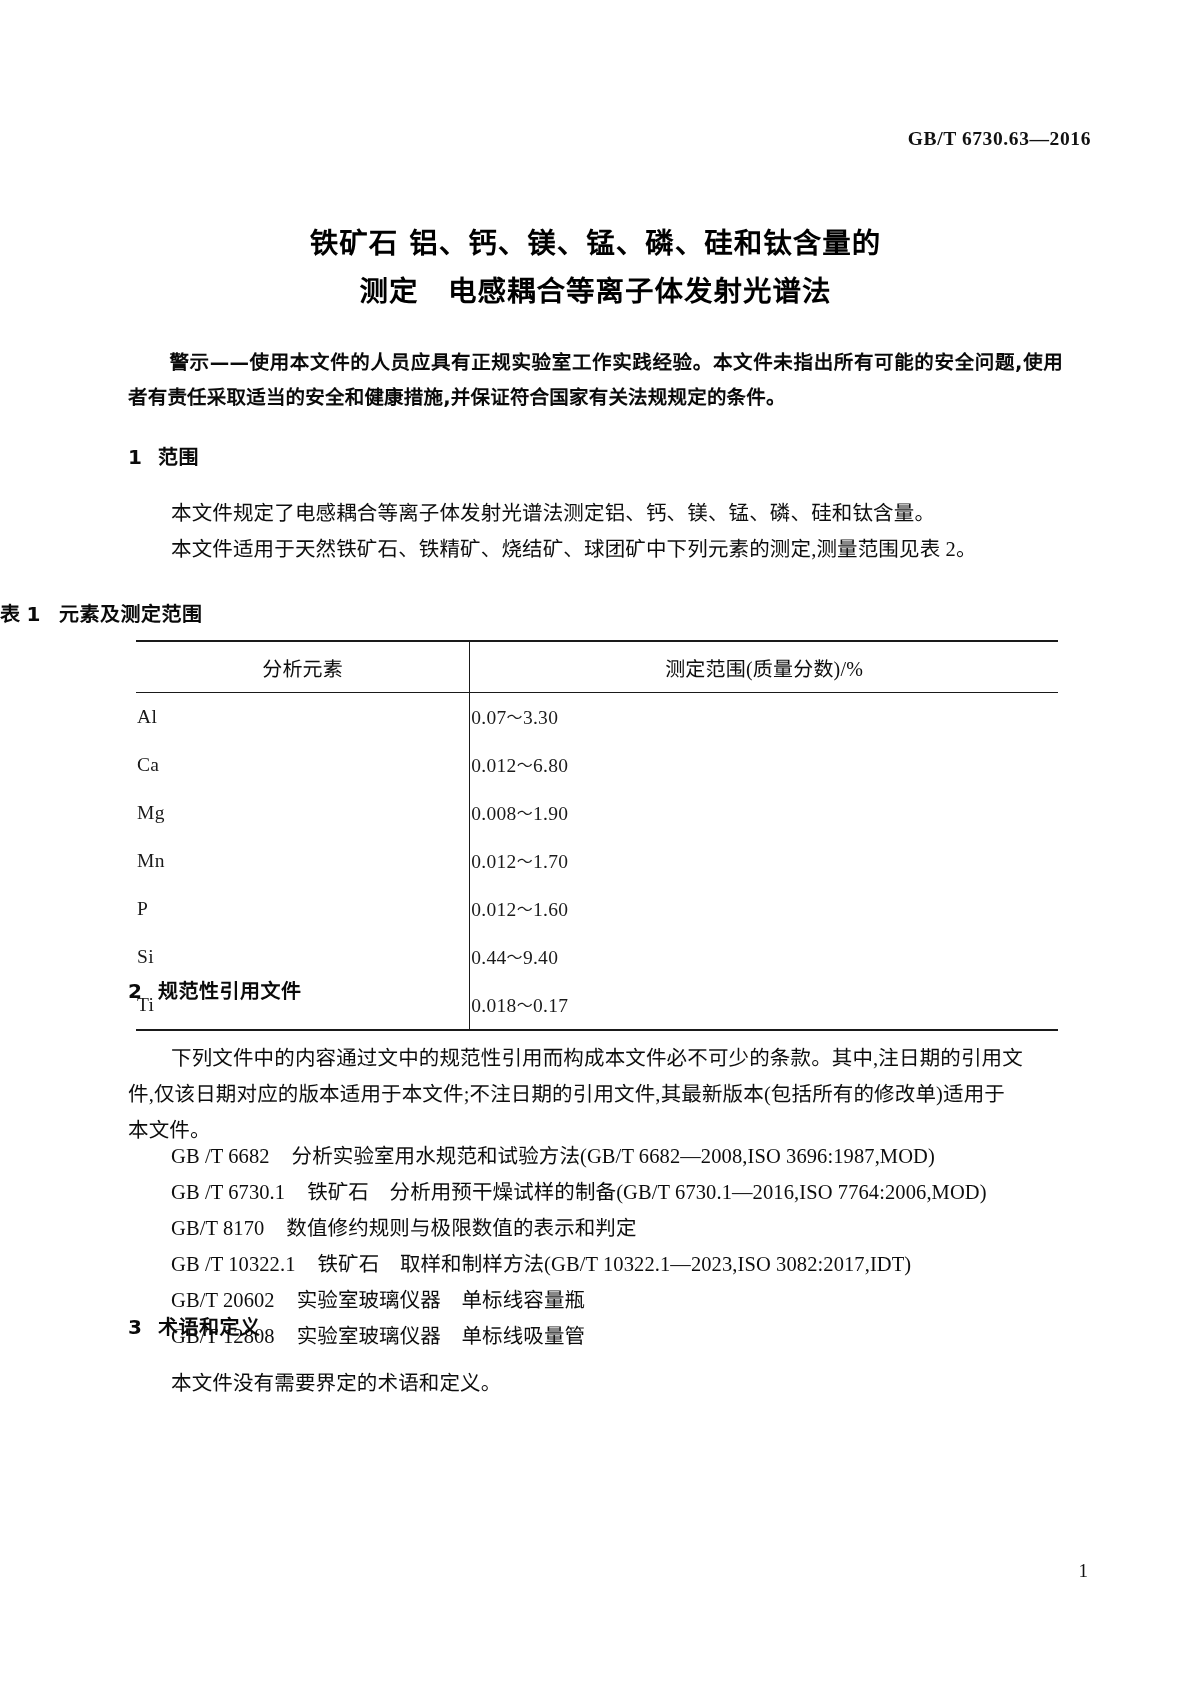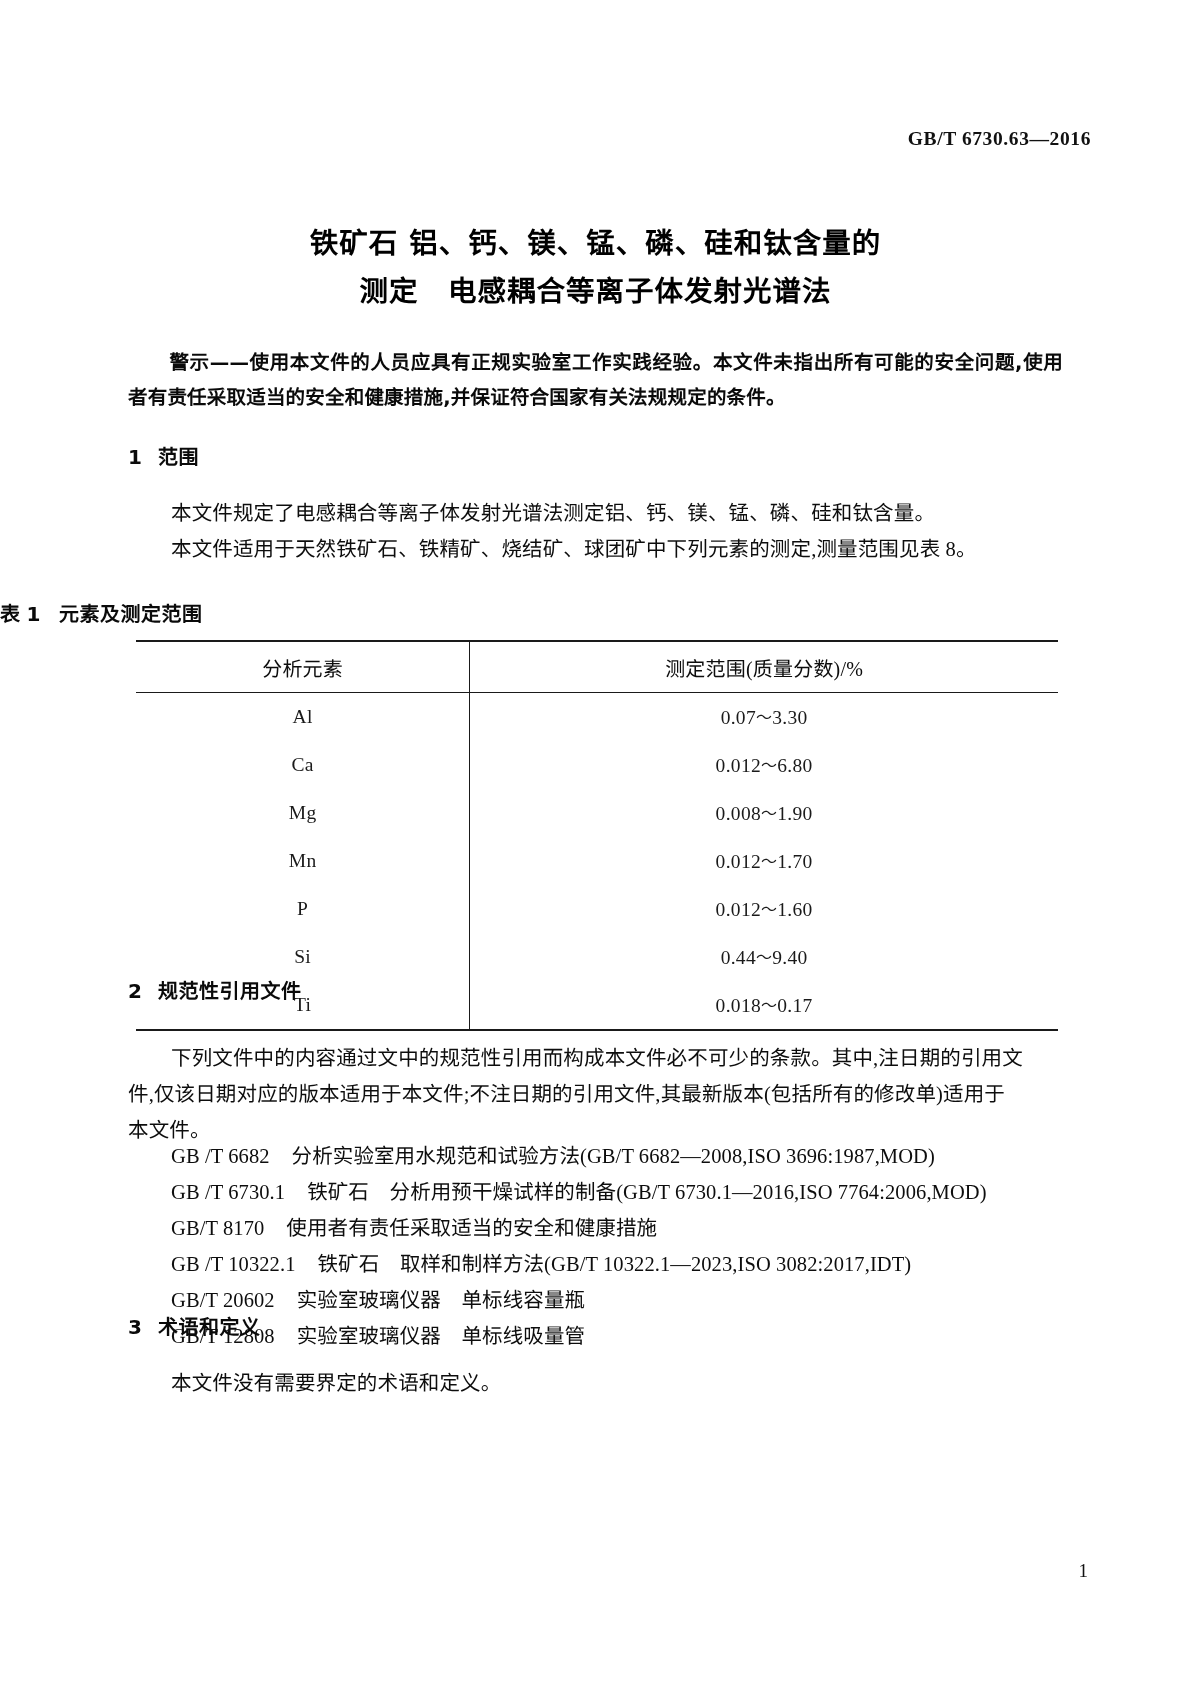--- a/index.html
+++ b/index.html
@@ -141,21 +141,21 @@
     border-top: 2px solid #1a1a1a;
     border-bottom: 1.6px solid #1a1a1a;
     text-align: center;
     vertical-align: middle;
     letter-spacing: 0.2px;
   }
   table.elem-table thead th.th1 { border-right: 1.1px solid #1a1a1a; }
   table.elem-table tbody td {
     font-size: 19.5px;
     height: 46px;
-    text-align: center;
+    text-align: left;
     vertical-align: middle;
     letter-spacing: 0.3px;
     color: #1a1a1a;
   }
   table.elem-table tbody td.td1 { border-right: 1.1px solid #1a1a1a; }
   table.elem-table tbody tr:last-child td {
     border-bottom: 2px solid #1a1a1a;
   }
   .tilde { font-family: "DejaVu Sans", sans-serif; font-size: 16px; position: relative; top: -1px; }
 
@@ -209,21 +209,21 @@
 
   <div class="clause-head" style="top:441px;">
     <span class="num">1</span><span>范围</span>
   </div>
 
   <div class="body-p" style="top:495px;">
     <span class="line"><span class="indent"></span><span>本文件规定了电感耦合等离子体发射光谱法测定铝、钙、镁、锰、磷、硅和钛含量。</span></span>
   </div>
 
   <div class="body-p" style="top:531px;">
-    <span class="line"><span class="indent"></span><span>本文件适用于天然铁矿石、铁精矿、烧结矿、球团矿中下列元素的测定,测量范围见表 8。</span></span>
+    <span class="line"><span class="indent"></span><span>本文件适用于天然铁矿石、铁精矿、烧结矿、球团矿中下列元素的测定,测量范围见表 2。</span></span>
   </div>
 
   <div class="table-caption">
     <span>表</span><span class="cap-num">1</span><span class="cap-gap"></span><span>元素及测定范围</span>
   </div>
 
   <div class="elem-table-wrap">
     <table class="elem-table">
       <colgroup>
           <col class="c1">
@@ -274,21 +274,21 @@
 
   <div class="body-p" style="top:1040px;">
     <span class="line"><span class="indent"></span><span>下列文件中的内容通过文中的规范性引用而构成本文件必不可少的条款。其中,注日期的引用文</span></span>
     <span class="line">件,仅该日期对应的版本适用于本文件;不注日期的引用文件,其最新版本(包括所有的修改单)适用于</span>
     <span class="line">本文件。</span>
   </div>
 
   <div class="ref-list" style="top:1138px;">
     <span class="ref-item"><span>GB /T 6682</span><span class="gap-m"></span><span>分析实验室用水规范和试验方法(GB/T 6682—2008,ISO 3696:1987,MOD)</span></span>
     <span class="ref-item"><span>GB /T 6730.1</span><span class="gap-m"></span><span>铁矿石　分析用预干燥试样的制备(GB/T 6730.1—2016,ISO 7764:2006,MOD)</span></span>
-    <span class="ref-item"><span>GB/T 8170</span><span class="gap-m"></span><span>使用者有责任采取适当的安全和健康措施</span></span>
+    <span class="ref-item"><span>GB/T 8170</span><span class="gap-m"></span><span>数值修约规则与极限数值的表示和判定</span></span>
     <span class="ref-item"><span>GB /T 10322.1</span><span class="gap-m"></span><span>铁矿石　取样和制样方法(GB/T 10322.1—2023,ISO 3082:2017,IDT)</span></span>
     <span class="ref-item"><span>GB/T 20602</span><span class="gap-m"></span><span>实验室玻璃仪器　单标线容量瓶</span></span>
     <span class="ref-item"><span>GB/T 12808</span><span class="gap-m"></span><span>实验室玻璃仪器　单标线吸量管</span></span>
   </div>
 
   <div class="clause-head" style="top:1311px;">
     <span class="num">3</span><span>术语和定义</span>
   </div>
 
   <div class="body-p" style="top:1365px;">

